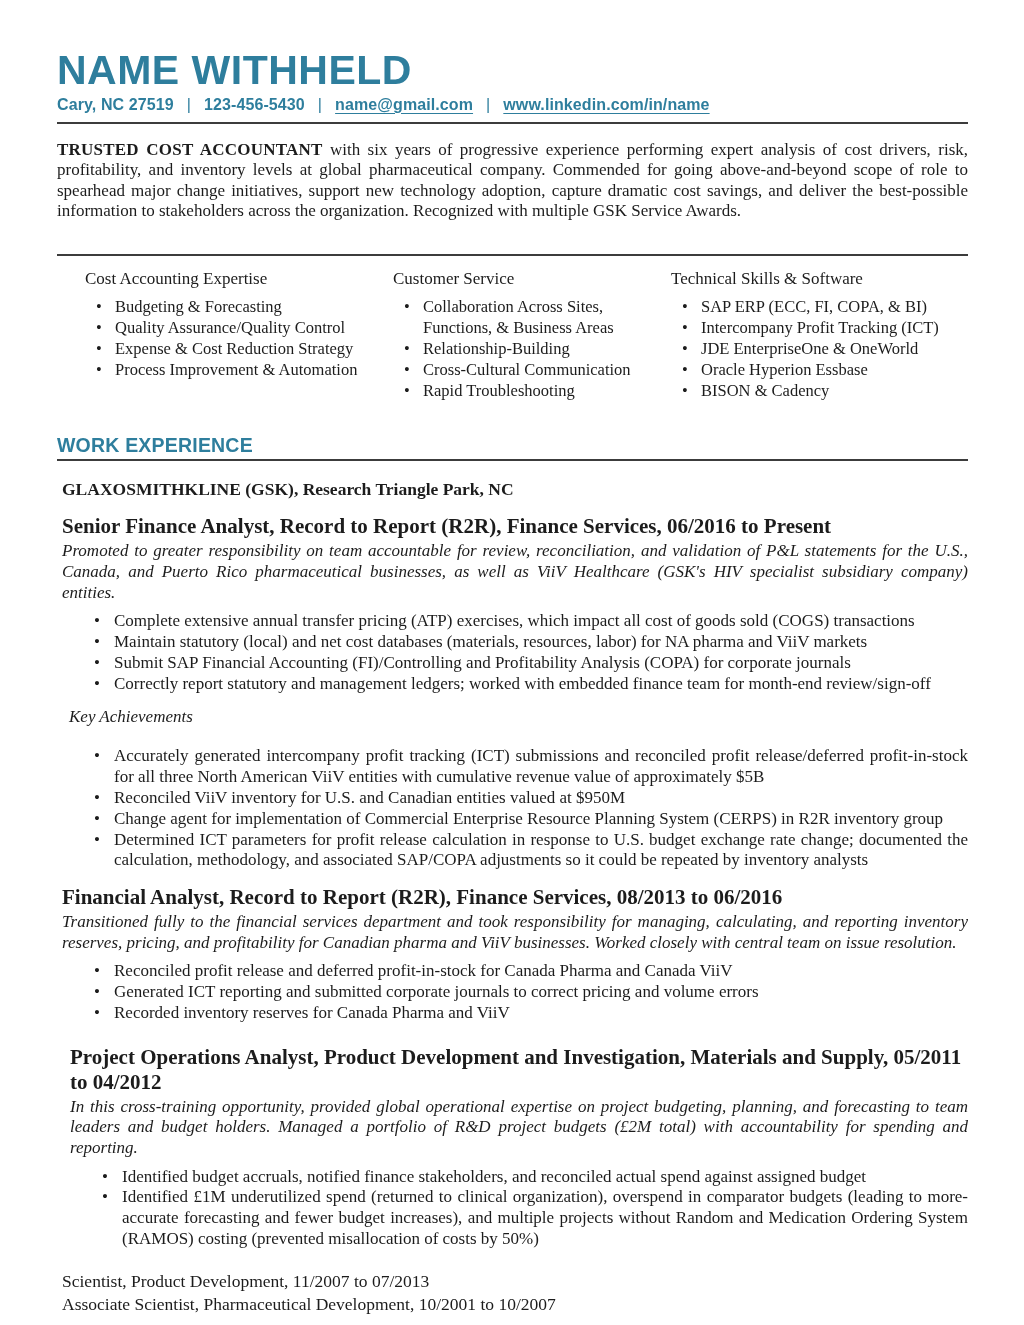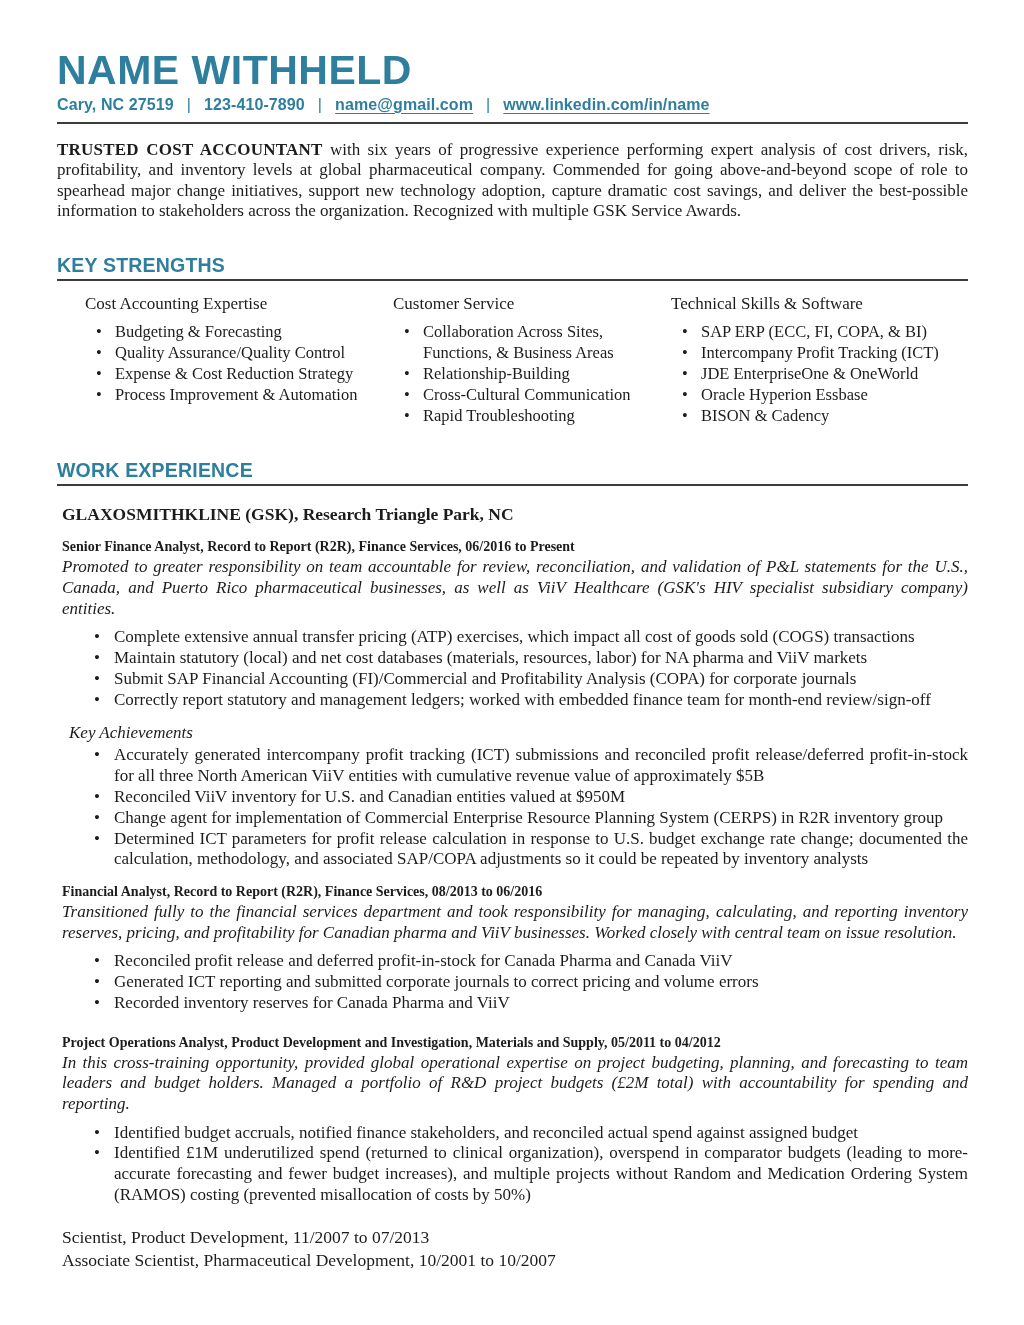--- a/index.html
+++ b/index.html
@@ -34,47 +34,46 @@
   }
   
   .strengths-grid { display:grid; grid-template-columns:308px 278px 1fr; padding-left:28px; margin-top:13px; }
   .strengths-col h3 { margin:0 0 7px; font-size:17px; font-weight:400; }
   ul { list-style:none; margin:0; padding:0; }
   .strengths-col li { position:relative; padding-left:30px; padding-right:8px; font-size:16.5px; line-height:21px; }
   .strengths-col li::before { content:"\2022"; position:absolute; left:11px; }
   
   .company { margin-top:18px; font-weight:700; font-size:17.5px; padding-left:5px; }
   .job { margin-top:14px; }
-  .job-title { font-weight:700; font-size:14px; padding-left:5px; }
+  .job-title { font-weight:700; font-size:21px; padding-left:5px; }
   .job-desc { font-style:italic; font-size:17px; line-height:20.6px; text-align:justify; margin-top:2px; padding-left:5px; }
   .job ul { margin:8px 0 0 35px; }
   .job li { position:relative; padding-left:22px; font-size:17px; line-height:20.8px; text-align:justify; }
   .job li::before { content:"\2022"; position:absolute; left:2px; }
   .ka-label { font-style:italic; font-size:17px; margin-top:13px; padding-left:12px; }
-  .ka ul { margin-top:2px; }
+  .ka ul { margin-top:19px; }
   .other-roles { margin-top:20px; padding-left:5px; }
   .other-roles .role-line { font-weight:400; font-size:17.5px; line-height:23.5px; }
 </style>
 </head>
 <body>
 
 <div class="page">
 
   <header>
     <h1 class="name">NAME WITHHELD</h1>
     <div class="contact">
-      <span>Cary, NC 27519</span><span class="sep">|</span><span>123-410-7890</span><span class="sep">|</span><a class="link">name@gmail.com</a><span class="sep">|</span><a class="link">www.linkedin.com/in/name</a>
+      <span>Cary, NC 27519</span><span class="sep">|</span><span>123-456-5430</span><span class="sep">|</span><a class="link">name@gmail.com</a><span class="sep">|</span><a class="link">www.linkedin.com/in/name</a>
     </div>
     <div class="rule"></div>
   </header>
 
   <p class="summary"><strong>TRUSTED COST ACCOUNTANT</strong><span> with six years of progressive experience performing expert analysis of cost drivers, risk, profitability, and inventory levels at global pharmaceutical company. Commended for going above-and-beyond scope of role to spearhead major change initiatives, support new technology adoption, capture dramatic cost savings, and deliver the best-possible information to stakeholders across the organization. Recognized with multiple GSK Service Awards.</span></p>
 
   <section>
-    <h2 class="section-title">KEY STRENGTHS</h2>
     <div class="section-rule"></div>
     <div class="strengths-grid">
       <div class="strengths-col">
         <h3>Cost Accounting Expertise</h3>
         <ul>
 
         <li>Budgeting &amp; Forecasting</li>
             <li>Quality Assurance/Quality Control</li>
             <li>Expense &amp; Cost Reduction Strategy</li>
             <li>Process Improvement &amp; Automation</li>
@@ -110,21 +109,21 @@
 
     <div class="company">GLAXOSMITHKLINE (GSK), Research Triangle Park, NC</div>
 
     <div class="job">
       <div class="job-title">Senior Finance Analyst, Record to Report (R2R), Finance Services, 06/2016 to Present</div>
       <div class="job-desc">Promoted to greater responsibility on team accountable for review, reconciliation, and validation of P&amp;L statements for the U.S., Canada, and Puerto Rico pharmaceutical businesses, as well as ViiV Healthcare (GSK's HIV specialist subsidiary company) entities.</div>
       <ul>
 
       <li>Complete extensive annual transfer pricing (ATP) exercises, which impact all cost of goods sold (COGS) transactions</li>
           <li>Maintain statutory (local) and net cost databases (materials, resources, labor) for NA pharma and ViiV markets</li>
-          <li>Submit SAP Financial Accounting (FI)/Commercial and Profitability Analysis (COPA) for corporate journals</li>
+          <li>Submit SAP Financial Accounting (FI)/Controlling and Profitability Analysis (COPA) for corporate journals</li>
           <li>Correctly report statutory and management ledgers; worked with embedded finance team for month-end review/sign-off</li>
         </ul>
       <div class="ka">
         <div class="ka-label">Key Achievements</div>
         <ul>
 
         <li>Accurately generated intercompany profit tracking (ICT) submissions and reconciled profit release/deferred profit-in-stock for all three North American ViiV entities with cumulative revenue value of approximately $5B</li>
             <li>Reconciled ViiV inventory for U.S. and Canadian entities valued at $950M</li>
             <li>Change agent for implementation of Commercial Enterprise Resource Planning System (CERPS) in R2R inventory group</li>
             <li>Determined ICT parameters for profit release calculation in response to U.S. budget exchange rate change; documented the calculation, methodology, and associated SAP/COPA adjustments so it could be repeated by inventory analysts</li>
@@ -136,21 +135,21 @@
       <div class="job-title">Financial Analyst, Record to Report (R2R), Finance Services, 08/2013 to 06/2016</div>
       <div class="job-desc">Transitioned fully to the financial services department and took responsibility for managing, calculating, and reporting inventory reserves, pricing, and profitability for Canadian pharma and ViiV businesses. Worked closely with central team on issue resolution.</div>
       <ul>
 
       <li>Reconciled profit release and deferred profit-in-stock for Canada Pharma and Canada ViiV</li>
           <li>Generated ICT reporting and submitted corporate journals to correct pricing and volume errors</li>
           <li>Recorded inventory reserves for Canada Pharma and ViiV</li>
         </ul>
     </div>
 
-    <div class="job" style="margin-top:21px;">
+    <div class="job" style="margin-top:21px;margin-left:8px;">
       <div class="job-title">Project Operations Analyst, Product Development and Investigation, Materials and Supply, 05/2011 to 04/2012</div>
       <div class="job-desc">In this cross-training opportunity, provided global operational expertise on project budgeting, planning, and forecasting to team leaders and budget holders. Managed a portfolio of R&amp;D project budgets (£2M total) with accountability for spending and reporting.</div>
       <ul>
 
       <li>Identified budget accruals, notified finance stakeholders, and reconciled actual spend against assigned budget</li>
           <li>Identified £1M underutilized spend (returned to clinical organization), overspend in comparator budgets (leading to more-accurate forecasting and fewer budget increases), and multiple projects without Random and Medication Ordering System (RAMOS) costing (prevented misallocation of costs by 50%)</li>
         </ul>
     </div>
 
     <div class="other-roles">

